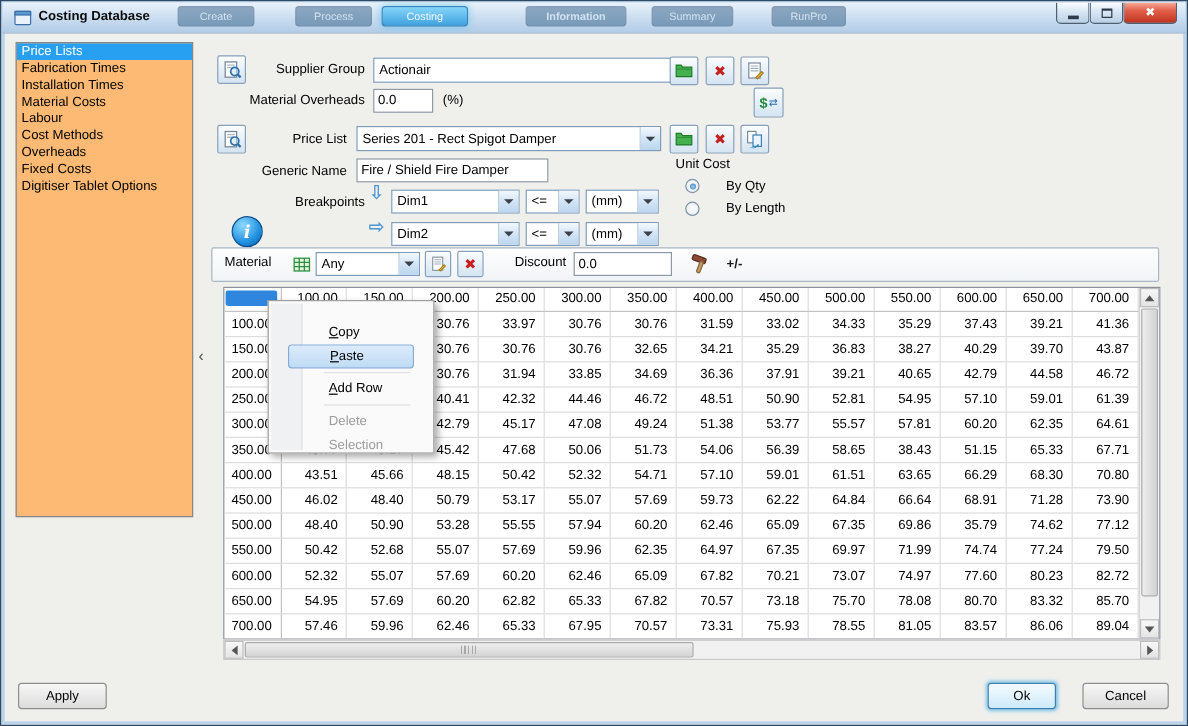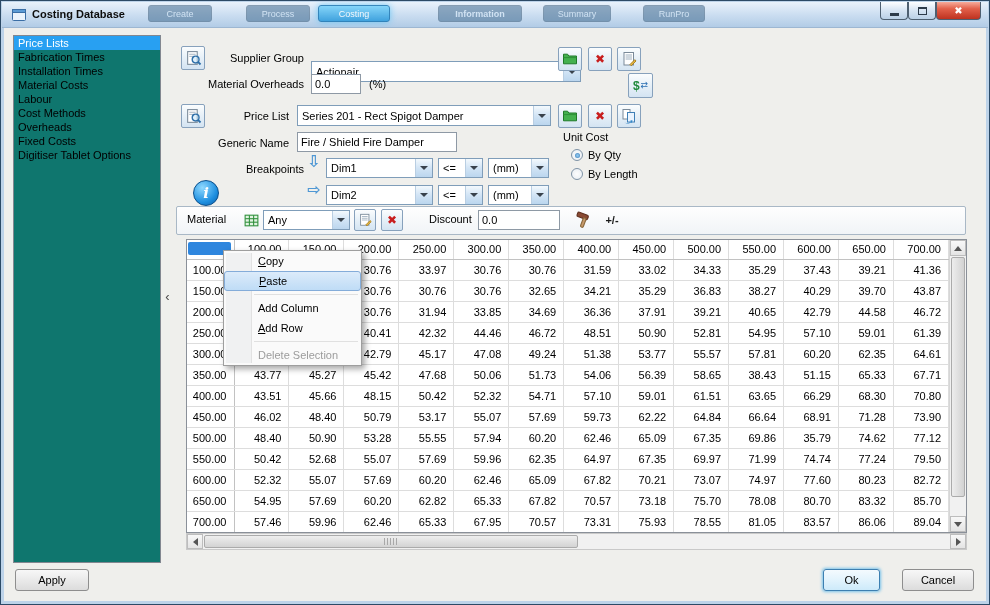--- a/index.html
+++ b/index.html
@@ -18,21 +18,21 @@
   .title-text{position:absolute;left:30px;top:6px;font-weight:bold;color:#0D0D0D}
   .cap-btns{position:absolute;right:7px;top:0;display:flex}
   .cap-btn{height:18px;border:1px solid #4E5F70;border-top:none;border-radius:0 0 4px 4px;
     background:linear-gradient(#FDFEFF,#D9E6F4 45%,#BAD0E6);display:flex;align-items:center;justify-content:center;cursor:pointer}
   .cap-btn.min,.cap-btn.max{width:28px}
   .cap-btn.close{width:45px;background:linear-gradient(#F7AC9B,#E2604A 40%,#BE3220);color:#fff;font-weight:bold;font-size:10px}
   .glyph-min{width:9px;height:3px;background:#2D3B4A;margin-top:8px}
   .glyph-max{width:9px;height:8px;border:1px solid #2D3B4A;border-top-width:2px}
 
   
-  .listbox{position:absolute;left:12px;top:34px;width:148px;height:528px;background:#0f766e;border:1px solid #828790;overflow:hidden}
+  .listbox{position:absolute;left:12px;top:34px;width:148px;height:396px;background:#fdba74;border:1px solid #828790;overflow:hidden}
   .lb-item{height:14px;line-height:14px;padding-left:4px;white-space:nowrap;cursor:default}
   .lb-item.sel{background:#28A0F2;color:#fff}
   .splitter{position:absolute;left:160px;top:284px;width:13px;height:22px;display:flex;align-items:center;justify-content:center;
     color:#4A4A4A;font-size:13px;cursor:pointer}
 
   
   .form-label{position:absolute;text-align:right;white-space:nowrap}
   .plain-label{position:absolute;white-space:nowrap}
   .combo{position:absolute;height:21px;background:#fff;border:1px solid #7F9DB9;display:flex;align-items:stretch;cursor:pointer}
   .combo-text{flex:1;padding-left:4px;white-space:nowrap;overflow:hidden;align-self:center}
@@ -41,21 +41,21 @@
   .tri-down{width:0;height:0;border-left:4px solid transparent;border-right:4px solid transparent;border-top:4px solid #39424C}
   .tbox{position:absolute;height:20px;border:1px solid #8E99A5;background:#fff;font:inherit;padding:0 3px}
   .icon-btn{position:absolute;width:24px;height:24px;border:1px solid #87A1BC;border-radius:2px;cursor:pointer;
     background:linear-gradient(#FBFDFE,#E8F1F8 45%,#D4E4F2);display:flex;align-items:center;justify-content:center}
   .flat-icon{position:absolute;width:24px;height:24px;display:flex;align-items:center;justify-content:center;cursor:pointer}
   .x-glyph{color:#C81E1E;font-weight:bold;font-size:12px;line-height:1}
   .bp-arrow{position:absolute;color:#4E97D4;font-size:16px;line-height:1;font-weight:bold}
   .info-icon{position:absolute;left:192px;top:179px;width:26px;height:26px;border-radius:50%;cursor:pointer;
     background:radial-gradient(circle at 35% 28%,#8FD9FF,#1E8FE0 62%,#0A5CA5);border:1px solid #094E8B;color:#fff;
     display:flex;align-items:center;justify-content:center;font:italic bold 15px "DejaVu Serif",serif}
-  .radio-row{position:absolute;display:flex;gap:5px;align-items:center;cursor:pointer}
+  .radio-row{position:absolute;display:flex;gap:22px;align-items:center;cursor:pointer}
   .radio{width:12px;height:12px;border-radius:50%;border:1px solid #7F93A6;background:radial-gradient(#FDFDFD,#E6ECF2);position:relative;display:inline-block}
   .radio .dot{display:none}
   .radio.checked .dot{display:block;position:absolute;left:3px;top:3px;width:5px;height:5px;border-radius:50%;
     background:radial-gradient(#8CC4EA 20%,#2A6FB3)}
   .curr-glyph{color:#1F8A3B;font-weight:bold;font-size:12px;line-height:1}
   .curr-arrows{color:#2A6FB3;font-size:9px;line-height:1;margin-left:1px}
   .pm-glyph{font-weight:bold;font-size:11px;color:#1A1A1A}
 
   .mat-bar{position:absolute;left:175px;top:205px;width:790px;height:29px;border:1px solid #A9B8C6;border-radius:2px;
     background:linear-gradient(#FEFEFE,#F1F4F7)}
@@ -83,21 +83,21 @@
   .sb-hthumb{position:absolute;left:17px;top:1px;height:13px;width:374px;cursor:pointer;
     background:linear-gradient(#EFEFEF,#D3D3D3);border:1px solid #ABABAB;border-radius:2px;display:flex;align-items:center;justify-content:center}
   .grip{width:15px;height:7px;background:repeating-linear-gradient(90deg,#A8A8A8 0 1px,transparent 1px 3px)}
   .tri-up2{width:0;height:0;border-left:4px solid transparent;border-right:4px solid transparent;border-bottom:5px solid #555}
   .tri-dn2{width:0;height:0;border-left:4px solid transparent;border-right:4px solid transparent;border-top:5px solid #555}
   .tri-lf2{width:0;height:0;border-top:4px solid transparent;border-bottom:4px solid transparent;border-right:5px solid #555}
   .tri-rt2{width:0;height:0;border-top:4px solid transparent;border-bottom:4px solid transparent;border-left:5px solid #555}
 
   
   .ctx-menu{position:absolute;left:222px;top:249px;width:139px;background:#FAFAFA;border:1px solid #9E9E9E;
-    box-shadow:3px 3px 6px rgba(0,0,0,.35);padding:0;z-index:60}
+    box-shadow:3px 3px 6px rgba(0,0,0,.35);padding:16px;z-index:60}
   .ctx-gutter{position:absolute;left:2px;top:2px;bottom:2px;width:26px;background:#F0F1F2;border-right:1px solid #E2E2E2}
   .ctx-item{position:relative;height:20px;line-height:20px;padding-left:34px;cursor:pointer}
   .ctx-item.hl{background:linear-gradient(#DCEBFA,#BFDCF6);border:1px solid #84ACD9;border-radius:3px;line-height:18px}
   .ctx-item.dis{color:#9C9C9C;cursor:default}
   .ctx-sep{height:7px;position:relative}
   .ctx-sep::after{content:"";position:absolute;left:30px;right:3px;top:3px;border-top:1px solid #E0E0E0}
 
   
   .btn{position:absolute;height:22px;border:1px solid #8E8E8E;border-radius:3px;cursor:pointer;
     background:linear-gradient(#F7F7F7,#EBEBEB 45%,#DCDCDC);display:flex;align-items:center;justify-content:center}
@@ -151,21 +151,21 @@
   <div class="icon-btn" style="left:180px;top:45px">
     <svg width="17" height="17" viewBox="0 0 16 16">
         <rect x="2.5" y="1.5" width="9" height="12" fill="#fff" stroke="#7A8A99"></rect>
         <line x1="4" y1="4" x2="10" y2="4" stroke="#ABB8C4"></line>
         <line x1="4" y1="6" x2="9" y2="6" stroke="#ABB8C4"></line>
         <circle cx="10" cy="9" r="3.2" fill="rgba(190,225,250,.5)" stroke="#2F6FA8" stroke-width="1.3"></circle>
         <line x1="12.2" y1="11.2" x2="14.6" y2="13.6" stroke="#2F6FA8" stroke-width="1.8"></line>
       </svg>
   </div>
   <div class="form-label" style="left:195px;top:51px;width:108px">Supplier Group</div>
-  <div class="combo" style="left:310px;top:60px;width:270px">
+  <div class="combo" style="left:310px;top:47px;width:270px">
     <span class="combo-text">Actionair</span>
     <span class="combo-btn">
         <i class="tri-down"></i>
       </span>
   </div>
   <div class="icon-btn" style="left:557px;top:46px">
     <svg width="16" height="16" viewBox="0 0 16 16">
         <path d="M1.5 5 L1.5 3.2 L5.6 3.2 L6.8 5 L14.5 5 L14.5 12.8 L1.5 12.8 Z" fill="#44B14E" stroke="#1F7A28"></path>
         <path d="M1.5 6.6 L14.5 6.6" stroke="#2E9038"></path>
       </svg>
@@ -581,21 +581,20 @@
         <i class="tri-rt2"></i>
       </div>
   </div>
 
   <div class="ctx-menu">
     <div class="ctx-gutter"></div>
     <div id="ctx-items">
         <div class="ctx-item"><u>C</u>opy</div>
         <div class="ctx-item hl"><u>P</u>aste</div>
         <div class="ctx-sep"></div>
-        <div class="ctx-item">Add Column</div>
         <div class="ctx-item"><u>A</u>dd Row</div>
         <div class="ctx-sep"></div>
         <div class="ctx-item dis">Delete Selection</div>
       </div>
   </div>
 
   <div class="btn" style="left:14px;top:568px;width:74px">Apply</div>
   <div class="btn default" style="left:822px;top:568px;width:57px">Ok</div>
   <div class="btn" style="left:901px;top:568px;width:72px">Cancel</div>
 </div>

